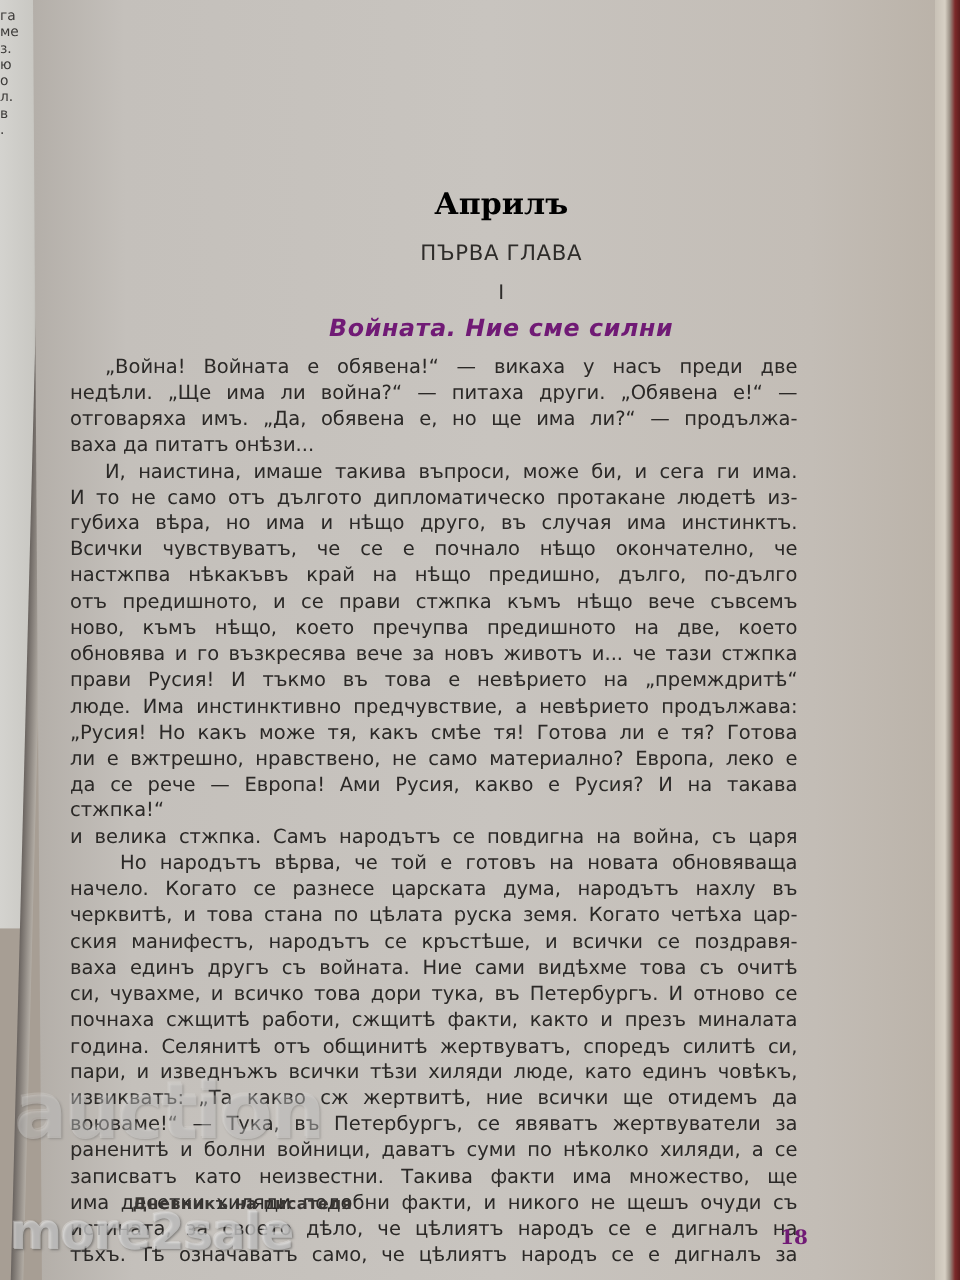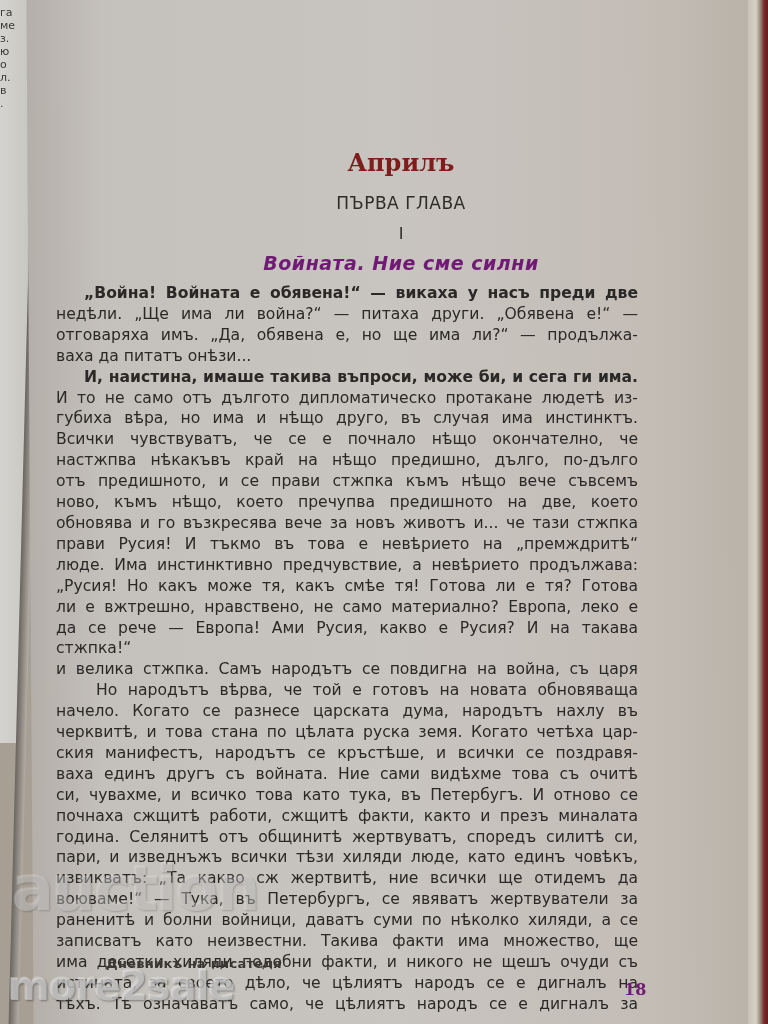--- a/index.html
+++ b/index.html
@@ -31,41 +31,41 @@
   .page-edge {
     position: absolute; right: 0; top: 0; width: 20px; height: 1024px;
     background: linear-gradient(90deg, #c8c1b6 0%, #d7d0c4 40%, #9a8f84 60%, #7c2a2a 80%, #5e1c1c 100%);
   }
   .content {
     position: absolute; left: 56px; top: 0; width: 620px;
     color: #2a2826;
   }
   .chapter-title {
     position: absolute; top: 148px; left: 0; width: 690px; text-align: center;
-    font-family: "DejaVu Serif", serif; font-weight: bold; font-size: 24px; color: #7f1d1d;
+    font-family: "DejaVu Serif", serif; font-weight: bold; font-size: 24px; color: #000000;
   }
   .part-title {
     position: absolute; top: 193px; left: 0; width: 690px; text-align: center;
     font-size: 17px; letter-spacing: 0.5px; color: #2e2c2a;
   }
   .roman {
     position: absolute; top: 224px; left: 0; width: 690px; text-align: center;
     font-size: 16px; color: #2e2c2a;
   }
   .section-title {
     position: absolute; top: 252px; left: 0; width: 690px; text-align: center;
     font-weight: bold; font-size: 19px; color: #701a75; letter-spacing: 0.5px; font-style: italic;
   }
   .body-text {
     position: absolute; top: 283px; left: 0; width: 582px;
     font-size: 15.6px; line-height: 20.9px; color: #2b2927;
   }
   .line { display: block; white-space: nowrap; text-align: justify; text-align-last: justify; }
   .line.last { text-align-last: left; }
-  .line.indent { padding-left: 28px; font-weight: bold; }
+  .line.indent { padding-left: 28px; }
   .line.indent2 { padding-left: 40px; }
   .footer-left {
     position: absolute; top: 956px; left: 50px;
     font-size: 13px; font-weight: bold; color: #3a3734; letter-spacing: 0.3px;
   }
   .page-number {
     position: absolute; top: 980px; left: 568px;
     font-family: "DejaVu Serif", serif; font-weight: bold; font-size: 16px; color: #701a75;
   }
   .watermark {
@@ -118,21 +118,21 @@
     <span class="line">„Русия! Но какъ може тя, какъ смѣе тя! Готова ли е тя? Готова</span>
     <span class="line">ли е вжтрешно, нравствено, не само материално? Европа, леко е</span>
     <span class="line">да се рече — Европа! Ами Русия, какво е Русия? И на такава</span>
     <span class="line last">стжпка!“</span>
     <span class="line">и велика стжпка. Самъ народътъ се повдигна на война, съ царя</span>
     <span class="line indent2">Но народътъ вѣрва, че той е готовъ на новата обновяваща</span>
     <span class="line">начело. Когато се разнесе царската дума, народътъ нахлу въ</span>
     <span class="line">черквитѣ, и това стана по цѣлата руска земя. Когато четѣха цар-</span>
     <span class="line">ския манифестъ, народътъ се кръстѣше, и всички се поздравя-</span>
     <span class="line">ваха единъ другъ съ войната. Ние сами видѣхме това съ очитѣ</span>
-    <span class="line">си, чувахме, и всичко това като тука, въ Петербугъ. И отново се</span>
+    <span class="line">си, чувахме, и всичко това дори тука, въ Петербургъ. И отново се</span>
     <span class="line">почнаха сжщитѣ работи, сжщитѣ факти, както и презъ миналата</span>
     <span class="line">година. Селянитѣ отъ общинитѣ жертвуватъ, споредъ силитѣ си,</span>
     <span class="line">пари, и изведнъжъ всички тѣзи хиляди люде, като единъ човѣкъ,</span>
     <span class="line">извикватъ: „Та какво сж жертвитѣ, ние всички ще отидемъ да</span>
     <span class="line">воюваме!“ — Тука, въ Петербургъ, се явяватъ жертвуватели за</span>
     <span class="line">раненитѣ и болни войници, даватъ суми по нѣколко хиляди, а се</span>
     <span class="line">записватъ като неизвестни. Такива факти има множество, ще</span>
     <span class="line">има десетки хиляди подобни факти, и никого не щешъ очуди съ</span>
     <span class="line">истината, за своето дѣло, че цѣлиятъ народъ се е дигналъ на</span>
     <span class="line">тѣхъ. Тѣ означаватъ само, че цѣлиятъ народъ се е дигналъ за</span>

